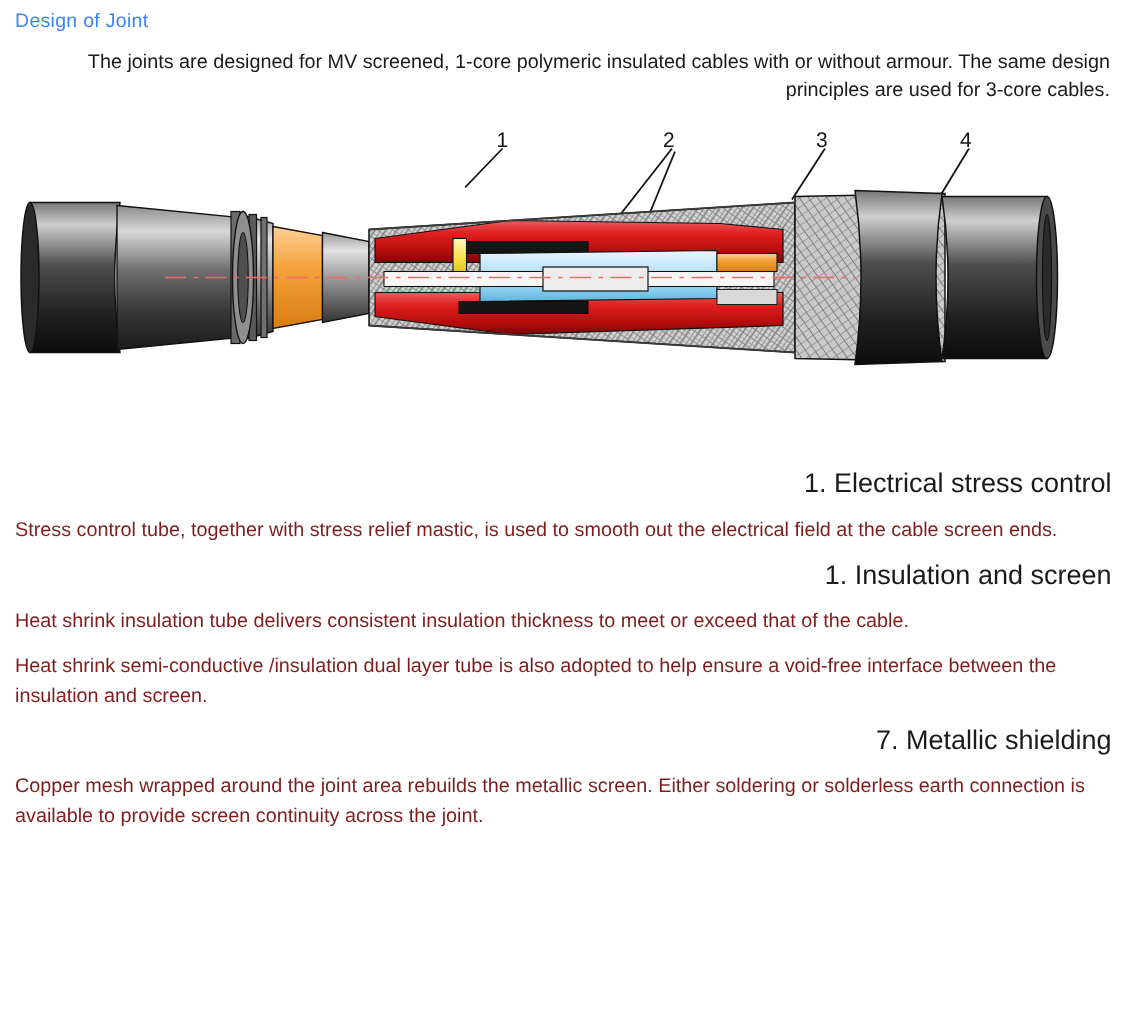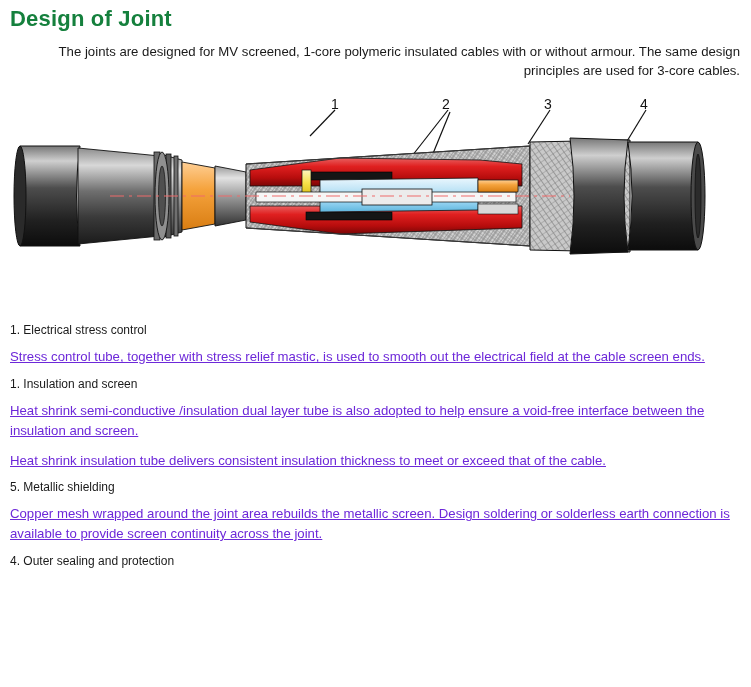--- a/index.html
+++ b/index.html
@@ -15,25 +15,25 @@
     overflow: hidden;
   }
   .page {
     position: relative;
     width: 751px;
     height: 687px;
     box-sizing: border-box;
     padding: 0 10px;
   }
   .doc-title {
-    font-size: 22px;
-    font-weight: bold;
+    font-size: 13px;
+    font-weight: normal;
     margin: 6px 0 10px 0;
     letter-spacing: 0.2px;
-    color: #15803d;
+    color: #3b82f6;
   }
   .intro {
     font-size: 13.2px;
     line-height: 1.45;
     margin: 0 0 4px 0;
     color: #1a1a1a;
     max-width: 730px;
     text-align: right;
   }
   .figure {
@@ -42,31 +42,31 @@
     height: 205px;
     margin: 14px 0 24px 0;
   }
   .callout-num {
     position: absolute;
     font-size: 14px;
     color: #111;
     font-family: "Liberation Sans", sans-serif;
   }
   .section-head {
-    font-size: 12px;
+    font-size: 18px;
     margin: 10px 0 2px 0;
     color: #1a1a1a;
+    text-align: right;
   }
   .body-para {
     font-size: 13.2px;
     line-height: 1.5;
     margin: 10px 0 2px 0;
-    color: #6d28d9;
+    color: #7f1d1d;
     max-width: 735px;
-    text-decoration: underline;
   }
   .body-para.justify {
     text-align: justify;
   }
 </style>
 </head>
 <body>
 
 <div class="page">
 
@@ -193,21 +193,20 @@
 
       <path d="M236 70 L520 52" fill="none" stroke="#3a3a3a" stroke-width="1.2"></path>
       <path d="M236 134 L520 152" fill="none" stroke="#3a3a3a" stroke-width="1.2"></path>
     </svg>
   </div>
 
   <p class="section-head">1. Electrical stress control</p>
   <p class="body-para">Stress control tube, together with stress relief mastic, is used to smooth out the electrical field at the cable screen ends.</p>
 
   <p class="section-head">1. Insulation and screen</p>
+  <p class="body-para">Heat shrink insulation tube delivers consistent insulation thickness to meet or exceed that of the cable.</p>
   <p class="body-para">Heat shrink semi-conductive /insulation dual layer tube  is also adopted  to help ensure a void-free interface between the insulation and screen.</p>
-  <p class="body-para">Heat shrink insulation tube delivers consistent insulation thickness to meet or exceed that of the cable.</p>
-
-  <p class="section-head">5. Metallic shielding</p>
-  <p class="body-para">Copper mesh wrapped around the joint area rebuilds the metallic screen. Design soldering or solderless earth connection is available to provide screen continuity across the joint.</p>
-
-  <p class="section-head">4. Outer sealing and protection</p>
+
+  <p class="section-head">7. Metallic shielding</p>
+  <p class="body-para">Copper mesh wrapped around the joint area rebuilds the metallic screen. Either soldering or solderless earth connection is available to provide screen continuity across the joint.</p>
+
 
 </div>
 
 </body></html>

